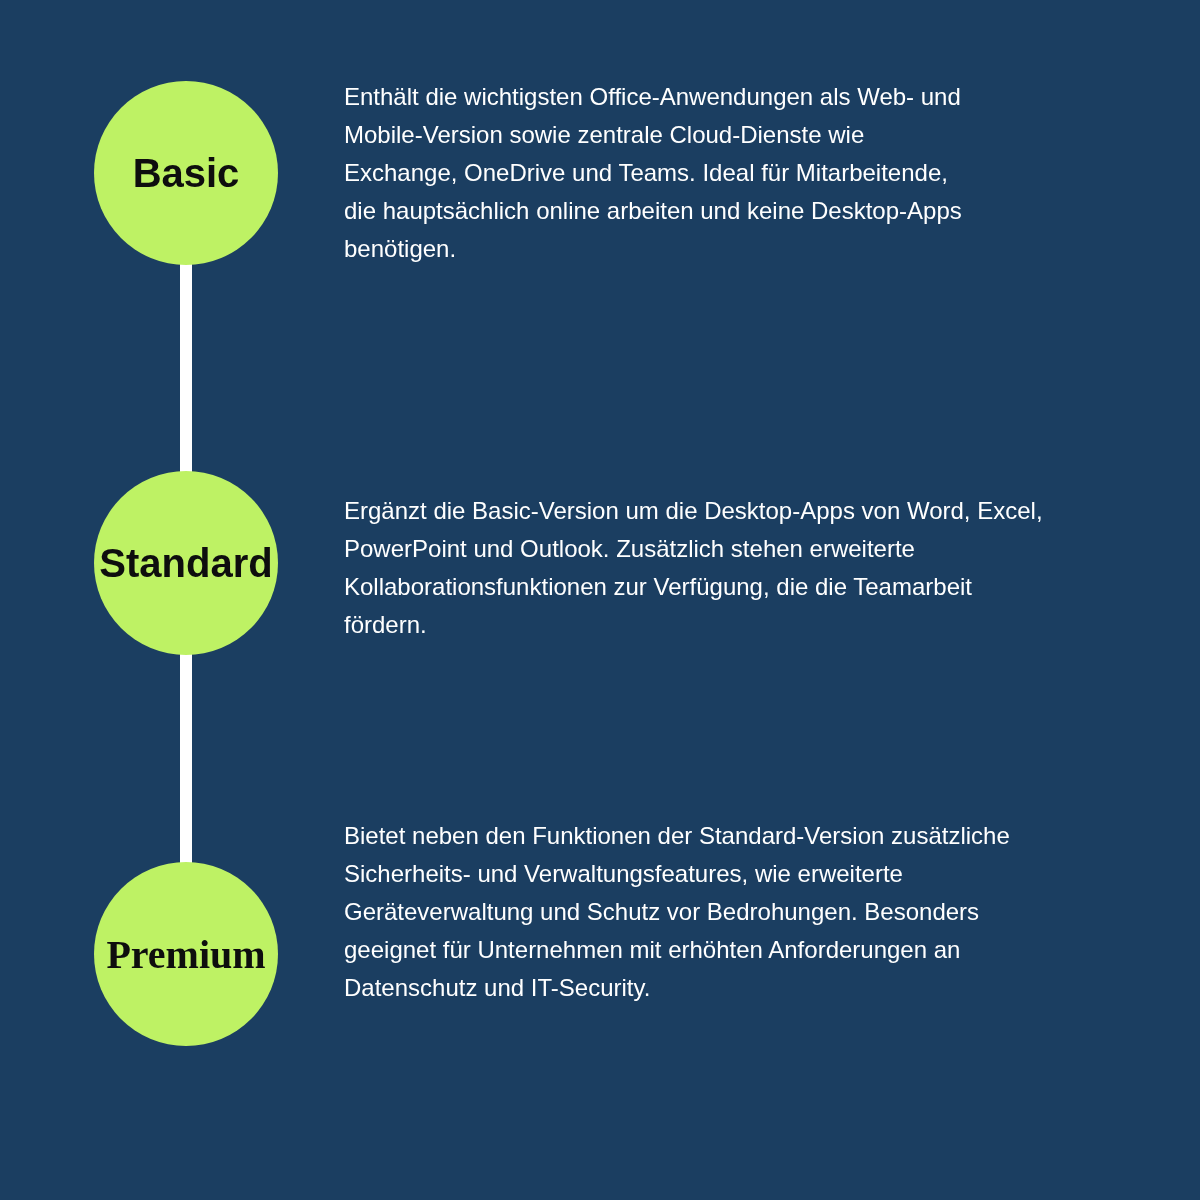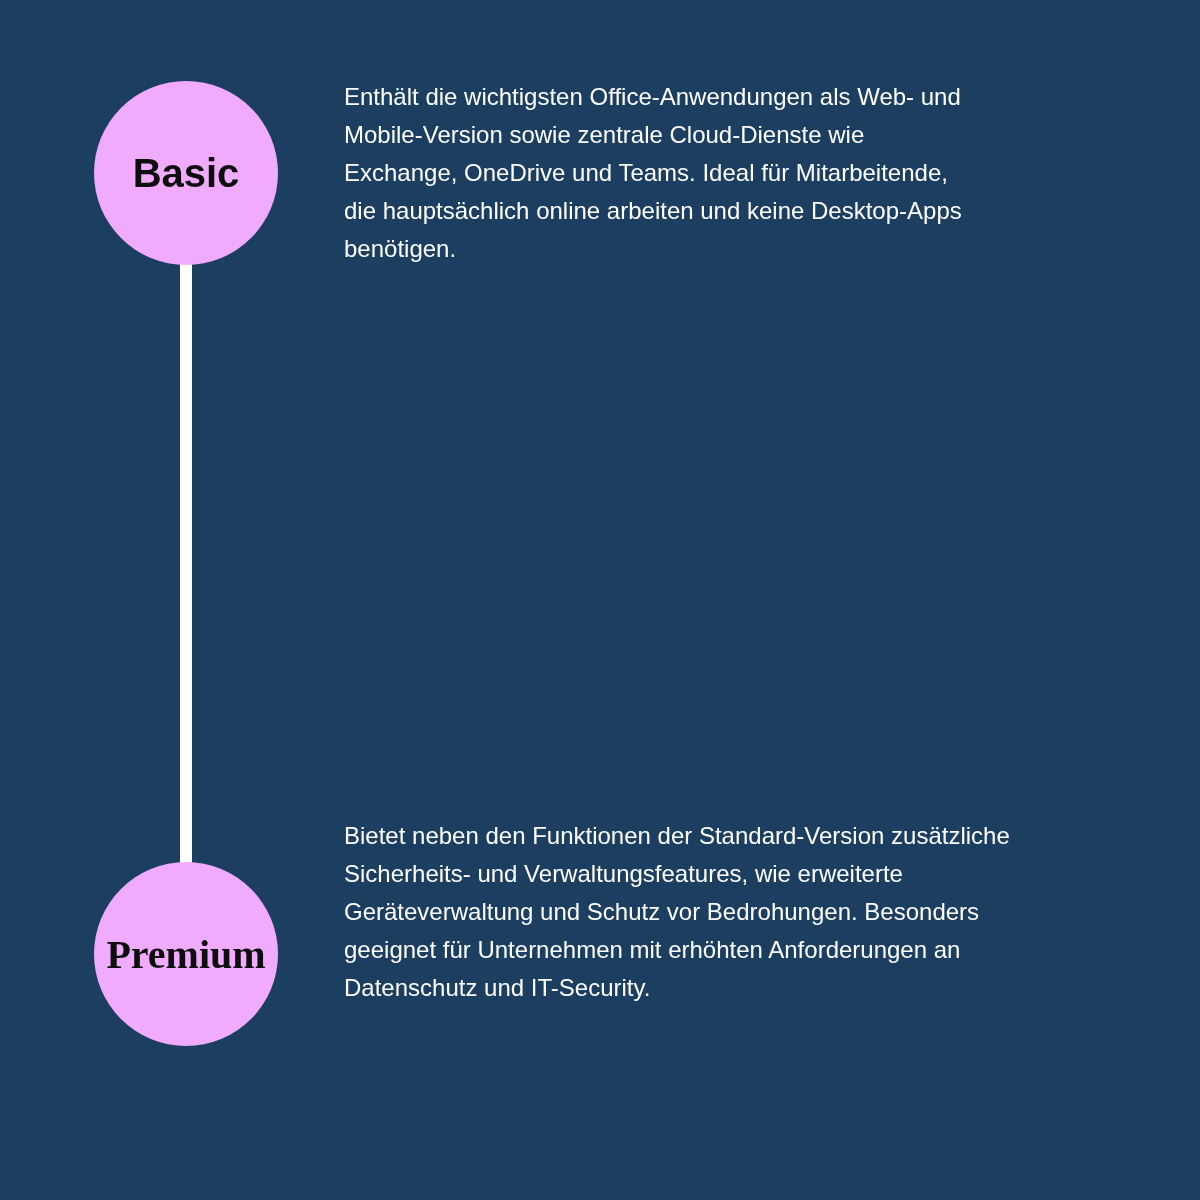--- a/index.html
+++ b/index.html
@@ -31,21 +31,21 @@
 
   #connector-1 { top: 173px; height: 390px; }
   #connector-2 { top: 563px; height: 391px; }
 
   .node-circle {
     position: absolute;
     left: 94px;
     width: 184px;
     height: 184px;
     border-radius: 50%;
-    background: #f0abfc;
+    background: #bef264;
     display: flex;
     align-items: center;
     justify-content: center;
     z-index: 2;
   }
 
   #circle-basic    { top: 81px; }
   #circle-standard { top: 471px; }
   #circle-premium  { top: 862px; font-family: Liberation Serif, serif; }
 
@@ -85,21 +85,28 @@
   <div class="node-circle" id="circle-basic">
     <span class="node-label">Basic</span>
   </div>
 
   <div class="node-desc" id="desc-basic">Enthält die wichtigsten Office-Anwendungen als Web- und
 Mobile-Version sowie zentrale Cloud-Dienste wie
 Exchange, OneDrive und Teams. Ideal für Mitarbeitende,
 die hauptsächlich online arbeiten und keine Desktop-Apps
 benötigen.</div>
 
+  <div class="node-circle" id="circle-standard">
+    <span class="node-label">Standard</span>
+  </div>
 
+  <div class="node-desc" id="desc-standard">Ergänzt die Basic-Version um die Desktop-Apps von Word, Excel,
+PowerPoint und Outlook. Zusätzlich stehen erweiterte
+Kollaborationsfunktionen zur Verfügung, die die Teamarbeit
+fördern.</div>
 
   <div class="node-circle" id="circle-premium">
     <span class="node-label">Premium</span>
   </div>
 
   <div class="node-desc" id="desc-premium">Bietet neben den Funktionen der Standard-Version zusätzliche
 Sicherheits- und Verwaltungsfeatures, wie erweiterte
 Geräteverwaltung und Schutz vor Bedrohungen. Besonders
 geeignet für Unternehmen mit erhöhten Anforderungen an
 Datenschutz und IT-Security.</div>

